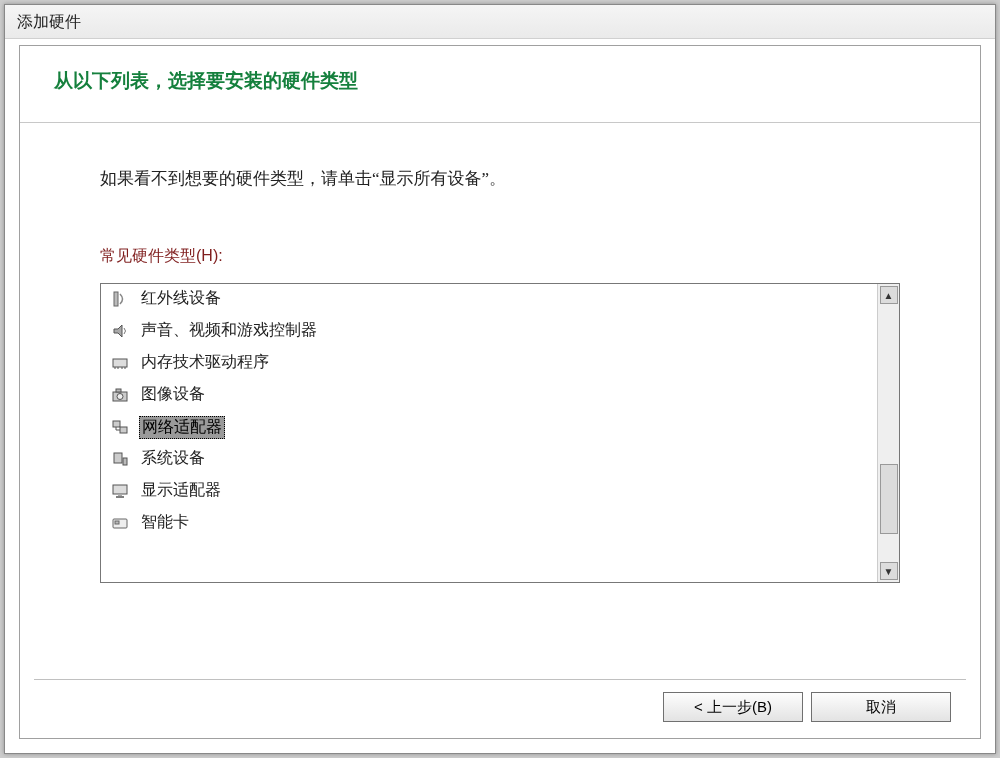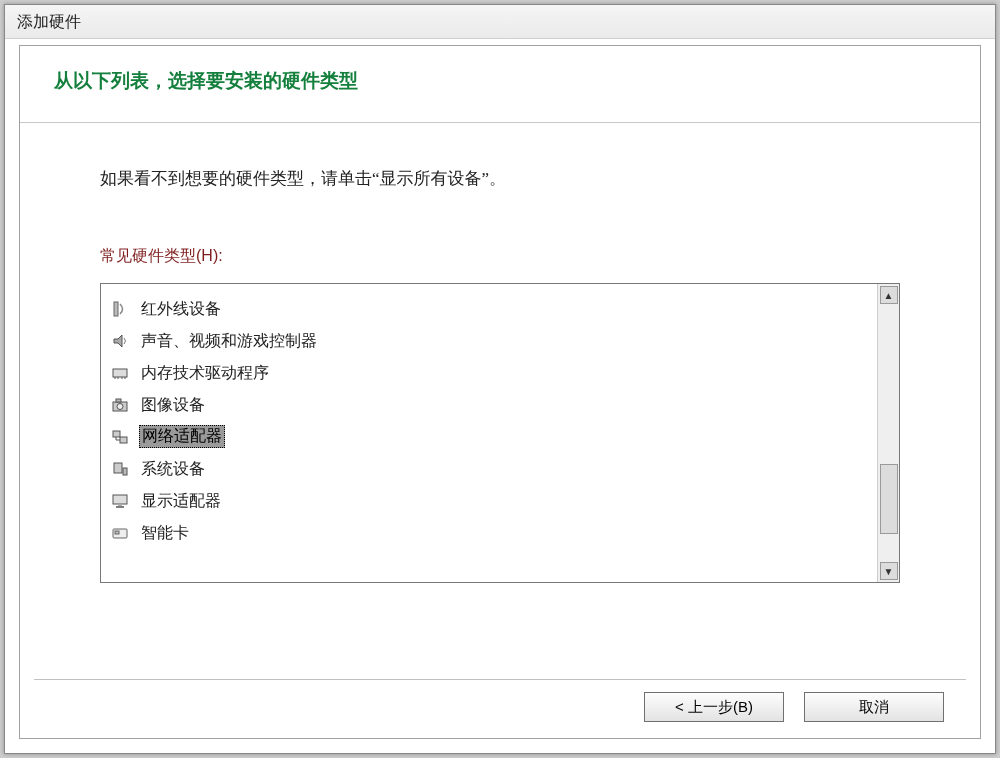--- a/index.html
+++ b/index.html
@@ -71,21 +71,21 @@
     display: flex;
     background: #fff;
   }
   .listbox {
     flex: 1;
     overflow: hidden;
     padding: 4px 2px;
   }
   .list-item {
     display: flex;
-    align-items: flex-end;
+    align-items: flex-start;
     height: 32px;
     padding-left: 6px;
     cursor: default;
     font-size: 16px;
     color: #222;
   }
   .list-item .icn {
     width: 22px;
     height: 22px;
     margin-right: 8px;
@@ -119,24 +119,24 @@
     align-items: center;
     justify-content: center;
     font-size: 10px;
     color: #333;
   }
   .sbtn { height: 18px; }
   .sthumb { height: 70px; margin-bottom: 28px; }
   .sb-spacer { flex: 1; }
   .button-row {
     position: absolute;
-    right: 36px;
+    right: 29px;
     bottom: 16px;
     display: flex;
-    gap: 20px;
+    gap: 8px;
   }
   .sep-line {
     position: absolute;
     left: 14px;
     right: 14px;
     bottom: 58px;
     height: 1px;
     background: #c0c0c0;
   }
   .wbtn {

